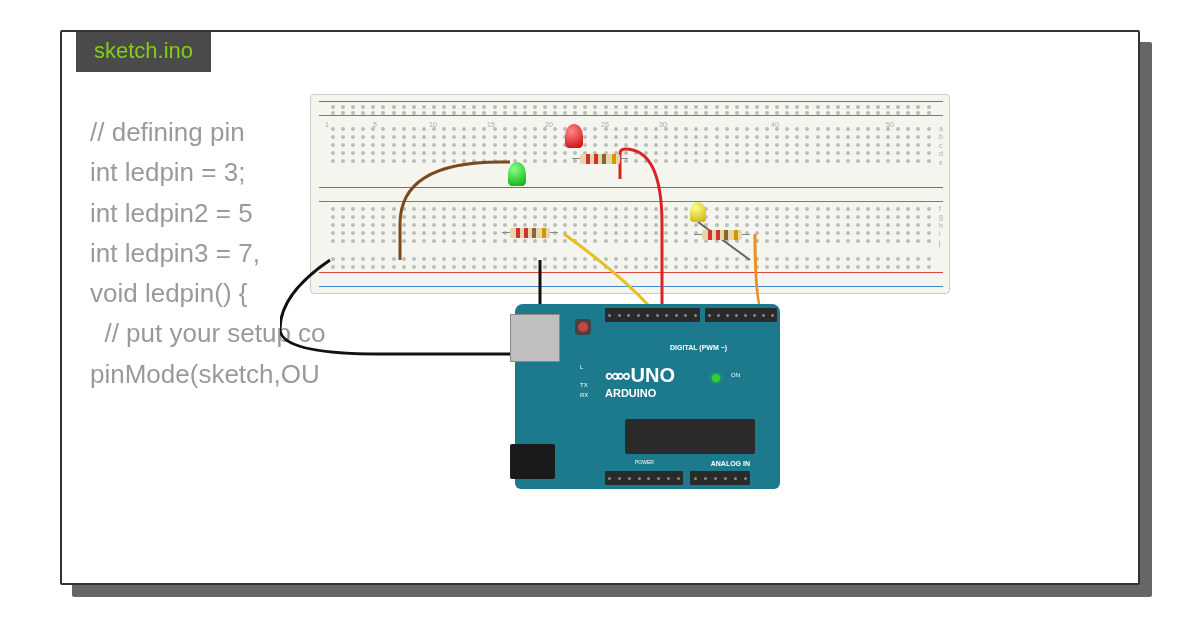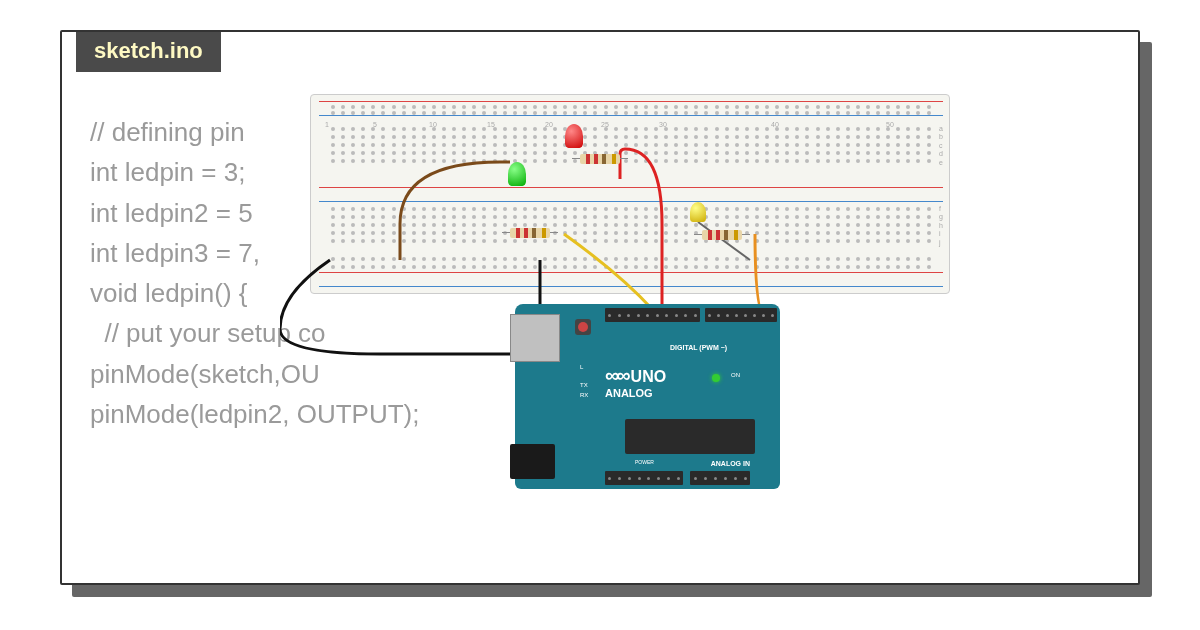--- a/index.html
+++ b/index.html
@@ -1,18 +1,18 @@
 <!DOCTYPE html>
 <html><head>
   <meta charset="utf-8">
   <style>
     * { margin: 0; padding: 0; box-sizing: border-box; }
     body { width: 1200px; height: 630px; background: #fff; font-family: 'Segoe UI', -apple-system, sans-serif; position: relative; overflow: hidden; }
     .card { position: absolute; left: 60px; top: 30px; width: 1080px; height: 555px; background: #fff; border: 2px solid #333; border-radius: 2px; box-shadow: 12px 12px 0 rgba(0,0,0,0.6); overflow: hidden; }
-    .tab { position: absolute; left: 14px; top: -2px; background: #4a4a4a; color: #fef9c3; padding: 8px 18px; font-size: 22px; font-weight: 700; }
+    .tab { position: absolute; left: 14px; top: -2px; background: #4a4a4a; color: #84cc16; padding: 8px 18px; font-size: 22px; font-weight: 400; }
     .code-area { position: absolute; left: 28px; top: 80px; font-family: 'Segoe UI', sans-serif; color: #9a9a9a; font-size: 26px; line-height: 1.55; }
     .code-area div { white-space: pre; }
     .circuit { position: absolute; left: 218px; top: 62px; width: 720px; height: 400px; }
     .breadboard { position: absolute; left: 30px; top: 0; width: 640px; height: 200px; background: #f5f5f0; border: 1px solid #ccc; border-radius: 4px; }
     .rail { position: absolute; left: 8px; width: 624px; height: 1px; }
     .rail.red { background: #d44; }
     .rail.blue { background: #48c; }
     .hole-row { position: absolute; left: 20px; width: 600px; height: 4px; display: flex; justify-content: space-between; }
     .hole-row span { width: 4px; height: 4px; background: #bbb; border-radius: 50%; display: inline-block; }
     .arduino { position: absolute; left: 235px; top: 210px; width: 265px; height: 185px; background: #1d7a8c; border-radius: 8px 8px 6px 6px; }
@@ -22,21 +22,21 @@
     .pin-header.top-left { left: 90px; top: 4px; width: 95px; }
     .pin-header.top-right { left: 190px; top: 4px; width: 72px; }
     .pin-header.bottom-left { left: 90px; bottom: 4px; width: 78px; }
     .pin-header.bottom-right { left: 175px; bottom: 4px; width: 60px; }
     .pin-dots { display: flex; justify-content: space-around; align-items: center; height: 100%; }
     .pin-dots span { width: 3px; height: 3px; background: #888; border-radius: 50%; }
     .chip { position: absolute; bottom: 35px; right: 25px; width: 130px; height: 35px; background: #2a2a2a; border-radius: 2px; }
     .reset-btn { position: absolute; left: 60px; top: 15px; width: 16px; height: 16px; background: #444; border-radius: 3px; }
     .reset-btn::after { content:''; position: absolute; left: 3px; top: 3px; width: 10px; height: 10px; background: #c44; border-radius: 50%; }
     .arduino-logo { position: absolute; left: 90px; top: 60px; color: #fff; font-size: 11px; font-weight: bold; }
-    .arduino-logo .uno { font-size: 16px; }
+    .arduino-logo .uno { font-size: 20px; }
     .arduino-logo .infinity { font-size: 20px; letter-spacing: -3px; }
     .digital-label { position: absolute; top: 40px; left: 155px; color: #fff; font-size: 7px; font-weight: bold; }
     .analog-label { position: absolute; bottom: 22px; right: 30px; color: #fff; font-size: 7px; font-weight: bold; }
     .power-led { position: absolute; right: 60px; top: 70px; width: 8px; height: 8px; background: #3c3; border-radius: 50%; box-shadow: 0 0 4px #3c3; }
     .small-label { position: absolute; color: #fff; font-size: 6px; }
     .led { position: absolute; width: 18px; height: 24px; border-radius: 50% 50% 20% 20%; }
     .led.red { background: radial-gradient(circle at 35% 30%, #f88, #c00); left: 285px; top: 30px; }
     .led.green { background: radial-gradient(circle at 35% 30%, #8f8, #0a0); left: 228px; top: 68px; }
     .led.yellow { background: radial-gradient(circle at 35% 30%, #ff8, #ca0); left: 410px; top: 108px; width: 16px; height: 20px; }
     .resistor { position: absolute; width: 40px; height: 10px; background: #e8d5a8; border-radius: 2px; }
@@ -58,21 +58,20 @@
 
   <div class="code-area">
     <div>// defining pin</div>
     <div>int ledpin = 3;</div>
     <div>int ledpin2 = 5</div>
     <div>int ledpin3 = 7,</div>
     <div></div>
     <div>void ledpin() {</div>
     <div>  // put your setup co                              ce:</div>
     <div>pinMode(sketch,OU</div>
-    <div>pinMode(ledpin2, OUTPUT);</div>
   </div>
 
   <div class="circuit">
 
     <div class="breadboard">
       <div class="rail red" style="top:6px"></div>
       <div class="rail blue" style="top:20px"></div>
       <div class="rail red" style="top:92px"></div>
       <div class="rail blue" style="top:106px"></div>
       <div class="rail red" style="bottom:20px"></div>
@@ -1041,21 +1040,21 @@
             <span></span>
             <span></span>
             <span></span>
             <span></span>
           </div>
         </div>
       <div class="chip"></div>
       <div class="arduino-logo">
         <span class="infinity">∞∞</span>
         <span class="uno">UNO</span><br>
-        <span>ANALOG</span>
+        <span>ARDUINO</span>
       </div>
       <div class="digital-label">DIGITAL (PWM ~)</div>
       <div class="analog-label">ANALOG IN</div>
       <div class="power-led"></div>
       <div class="small-label" style="right:40px; top:68px">ON</div>
       <div class="small-label" style="left:65px; top:78px">TX</div>
       <div class="small-label" style="left:65px; top:88px">RX</div>
       <div class="small-label" style="left:65px; top:60px">L</div>
       <div class="small-label" style="left:120px; bottom:24px; font-size:5px">POWER</div>
     </div>

